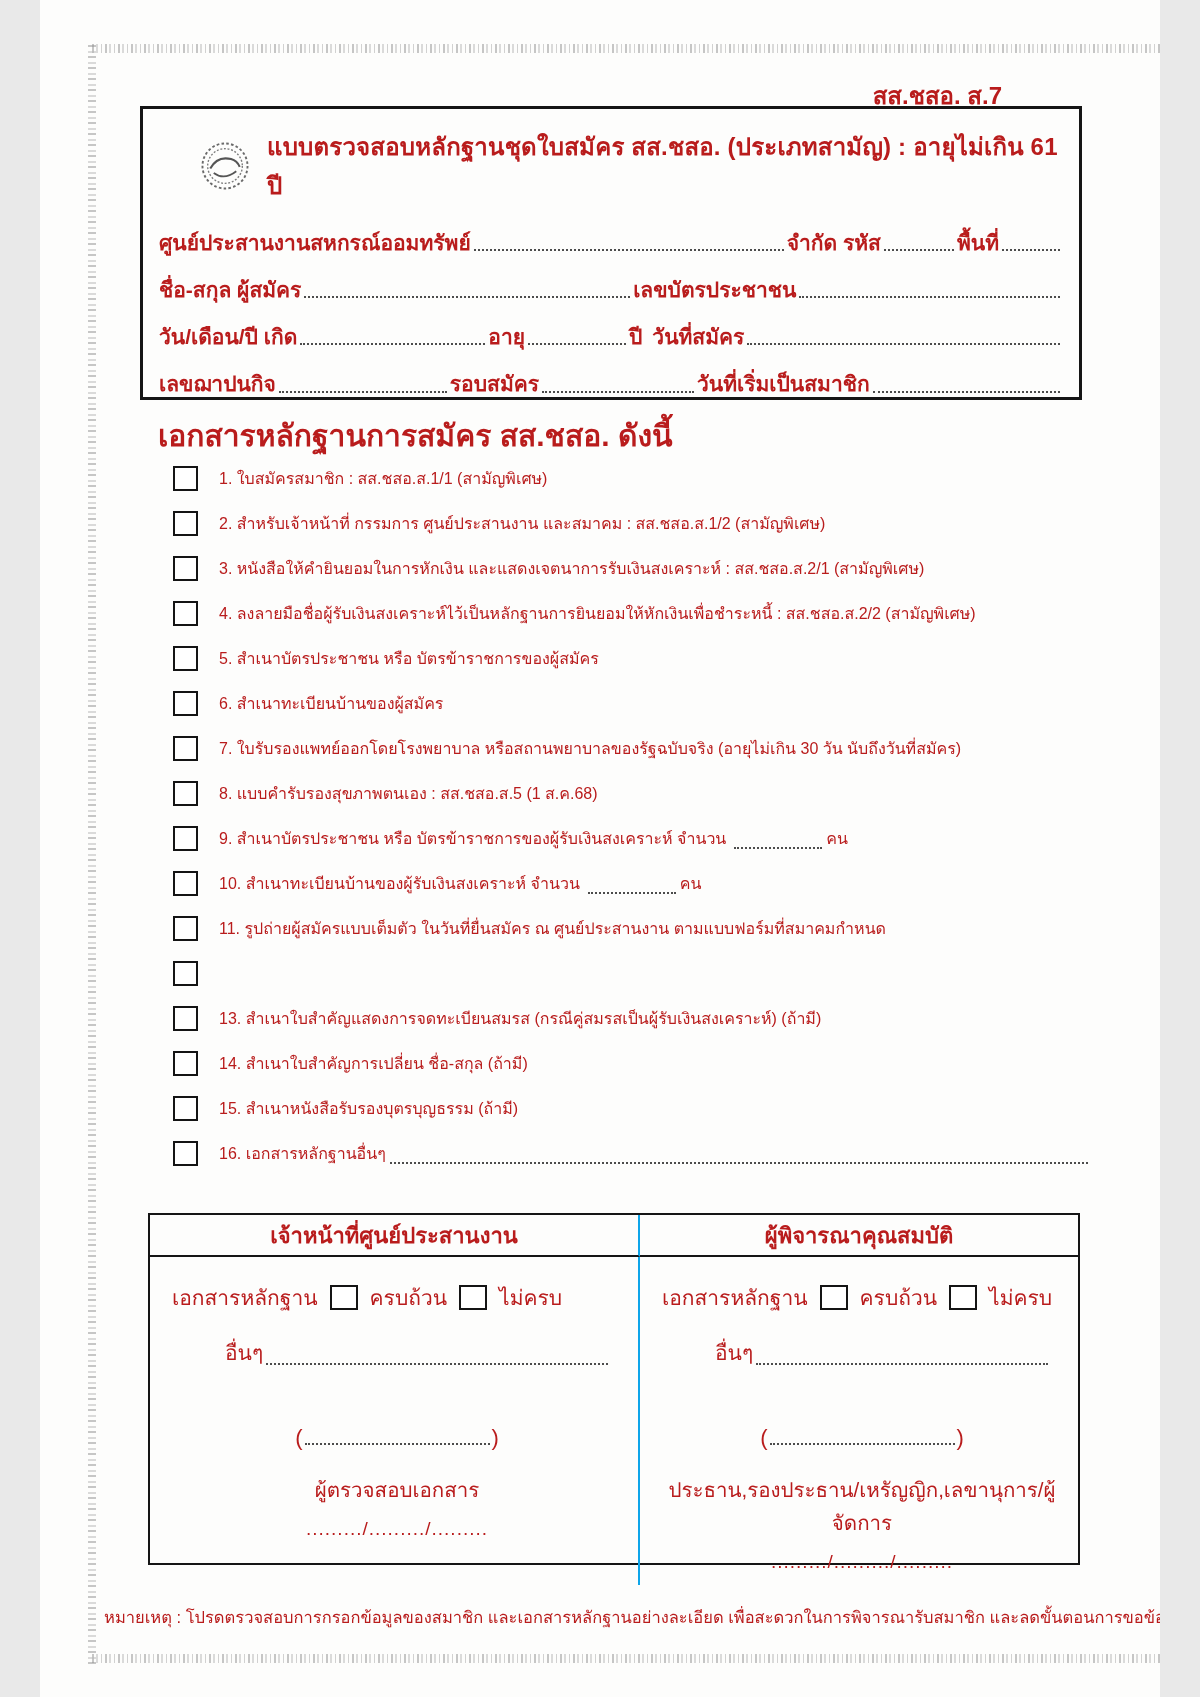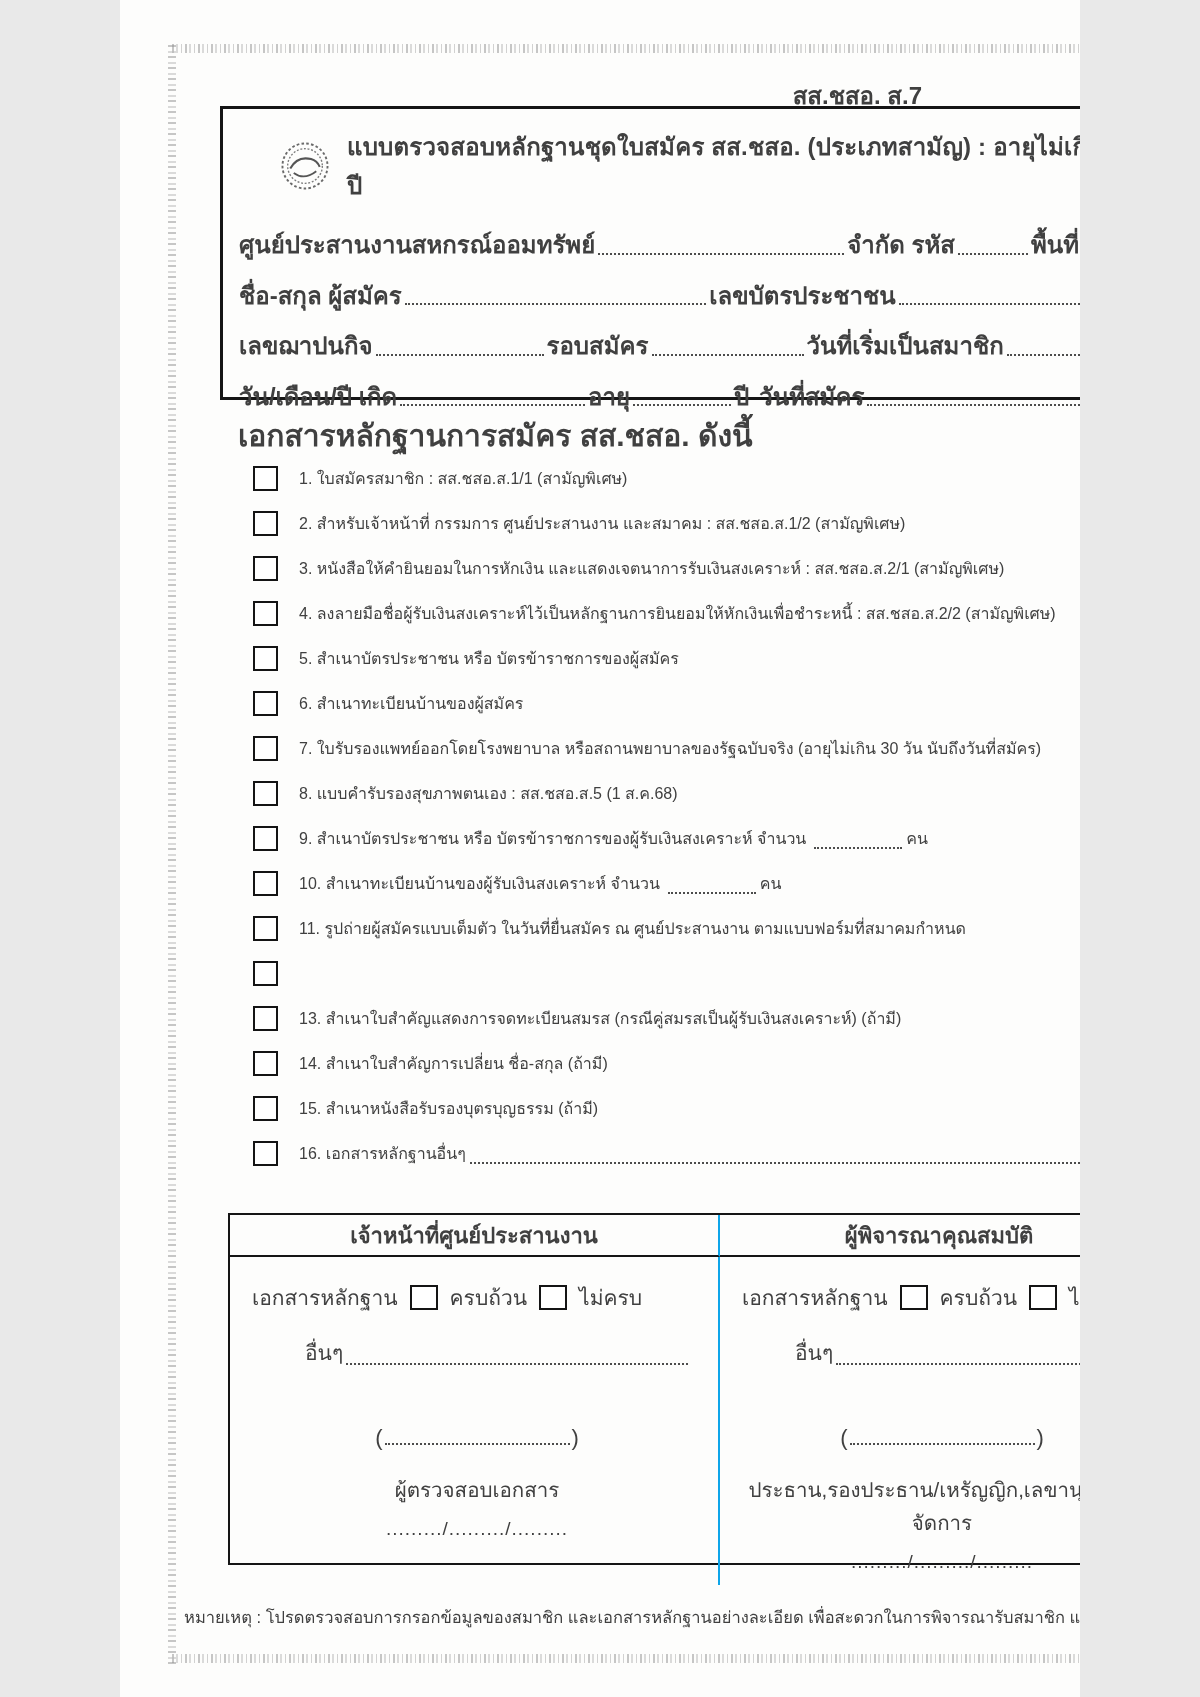--- a/index.html
+++ b/index.html
@@ -1,38 +1,38 @@
 <!DOCTYPE html>
 <html><head>
 <meta charset="utf-8">
 <style>
   html,body { margin:0; padding:0; background:#e9e9e9; }
   .page {
-    position:relative; width:960px; height:1697px; margin:0 auto;
-    background:#fdfdfc; color:#404040; overflow:hidden;
+    position:relative; width:1120px; height:1697px; margin:0 auto;
+    background:#fdfdfc; color:#b91c1c; overflow:hidden;
     font-family:"Liberation Sans", sans-serif;
   }
   
   .deco { position:absolute; opacity:.5; }
   .deco-h { left:52px; width:1112px; height:9px;
     background:repeating-linear-gradient(90deg,#8f8f8f 0 2px,transparent 2px 4px,#b7b7b7 4px 6px,transparent 6px 9px,#a5a5a5 9px 10px,transparent 10px 13px); }
   .deco-v { top:44px; height:1620px; width:8px;
     background:repeating-linear-gradient(0deg,#8f8f8f 0 2px,transparent 2px 5px,#b7b7b7 5px 7px,transparent 7px 11px); }
   .deco-top { top:44px; } .deco-bottom { top:1654px; }
   .deco-left { left:48px; } .deco-right { left:1160px; }
 
   .form-code { position:absolute; top:76px; right:158px; font-size:24px; font-weight:700; }
 
   .header-box {
     position:absolute; left:100px; top:106px; width:942px; height:294px;
     border:3px solid #151515; box-sizing:border-box; padding:14px 16px 8px 16px;
   }
   .title-row { display:flex; align-items:center; gap:16px; margin-left:40px; margin-top:4px; }
   .title { font-size:24px; font-weight:700; letter-spacing:.2px; }
-  .field-row { display:flex; align-items:flex-end; font-size:24px; font-weight:600; margin-top:23px; line-height:1.15; white-space:nowrap; }
+  .field-row { display:flex; align-items:flex-end; font-size:21px; font-weight:600; margin-top:23px; line-height:1.15; white-space:nowrap; }
   .field-row.first { margin-top:26px; }
   .dots { border-bottom:2px dotted #4c4c4c; height:3px; margin:0 3px 4px 3px; }
   .grow { flex:1; }
   .gap-sm { margin-left:10px; }
 
   .section-heading { position:absolute; left:118px; top:412px; font-size:30px; font-weight:700; }
 
   .checklist { position:absolute; left:133px; top:456px; width:915px; list-style:none; margin:0; padding:0; }
   .checklist li { display:flex; align-items:center; height:45px; font-size:16px; white-space:nowrap; }
   .cb { width:25px; height:25px; border:2.5px solid #141414; background:#fff; flex:none; margin-right:21px; box-sizing:border-box; }
@@ -93,37 +93,37 @@
     </div>
 
     <div class="field-row">
       <span>ชื่อ-สกุล ผู้สมัคร</span>
       <span class="dots" style="flex:1.25;"></span>
       <span>เลขบัตรประชาชน</span>
       <span class="dots" style="flex:1;"></span>
     </div>
 
     <div class="field-row">
-      <span>เลขฌาปนกิจ</span>
-      <span class="dots" style="width:168px;"></span>
-      <span>รอบสมัคร</span>
-      <span class="dots" style="width:152px;"></span>
-      <span>วันที่เริ่มเป็นสมาชิก</span>
-      <span class="dots grow"></span>
-    </div>
-
-    <div class="field-row">
       <span>วัน/เดือน/ปี เกิด</span>
       <span class="dots" style="width:185px;"></span>
       <span>อายุ</span>
       <span class="dots" style="width:98px;"></span>
       <span>ปี</span>
       <span class="gap-sm">วันที่สมัคร</span>
       <span class="dots grow"></span>
     </div>
+
+    <div class="field-row">
+      <span>เลขฌาปนกิจ</span>
+      <span class="dots" style="width:168px;"></span>
+      <span>รอบสมัคร</span>
+      <span class="dots" style="width:152px;"></span>
+      <span>วันที่เริ่มเป็นสมาชิก</span>
+      <span class="dots grow"></span>
+    </div>
   </div>
 
   <div class="section-heading">เอกสารหลักฐานการสมัคร สส.ชสอ. ดังนี้</div>
 
   <ul class="checklist">
     <li>
       <span class="cb"></span>
       <span>1. ใบสมัครสมาชิก : สส.ชสอ.ส.1/1 (สามัญพิเศษ)</span>
     </li>
     <li>

